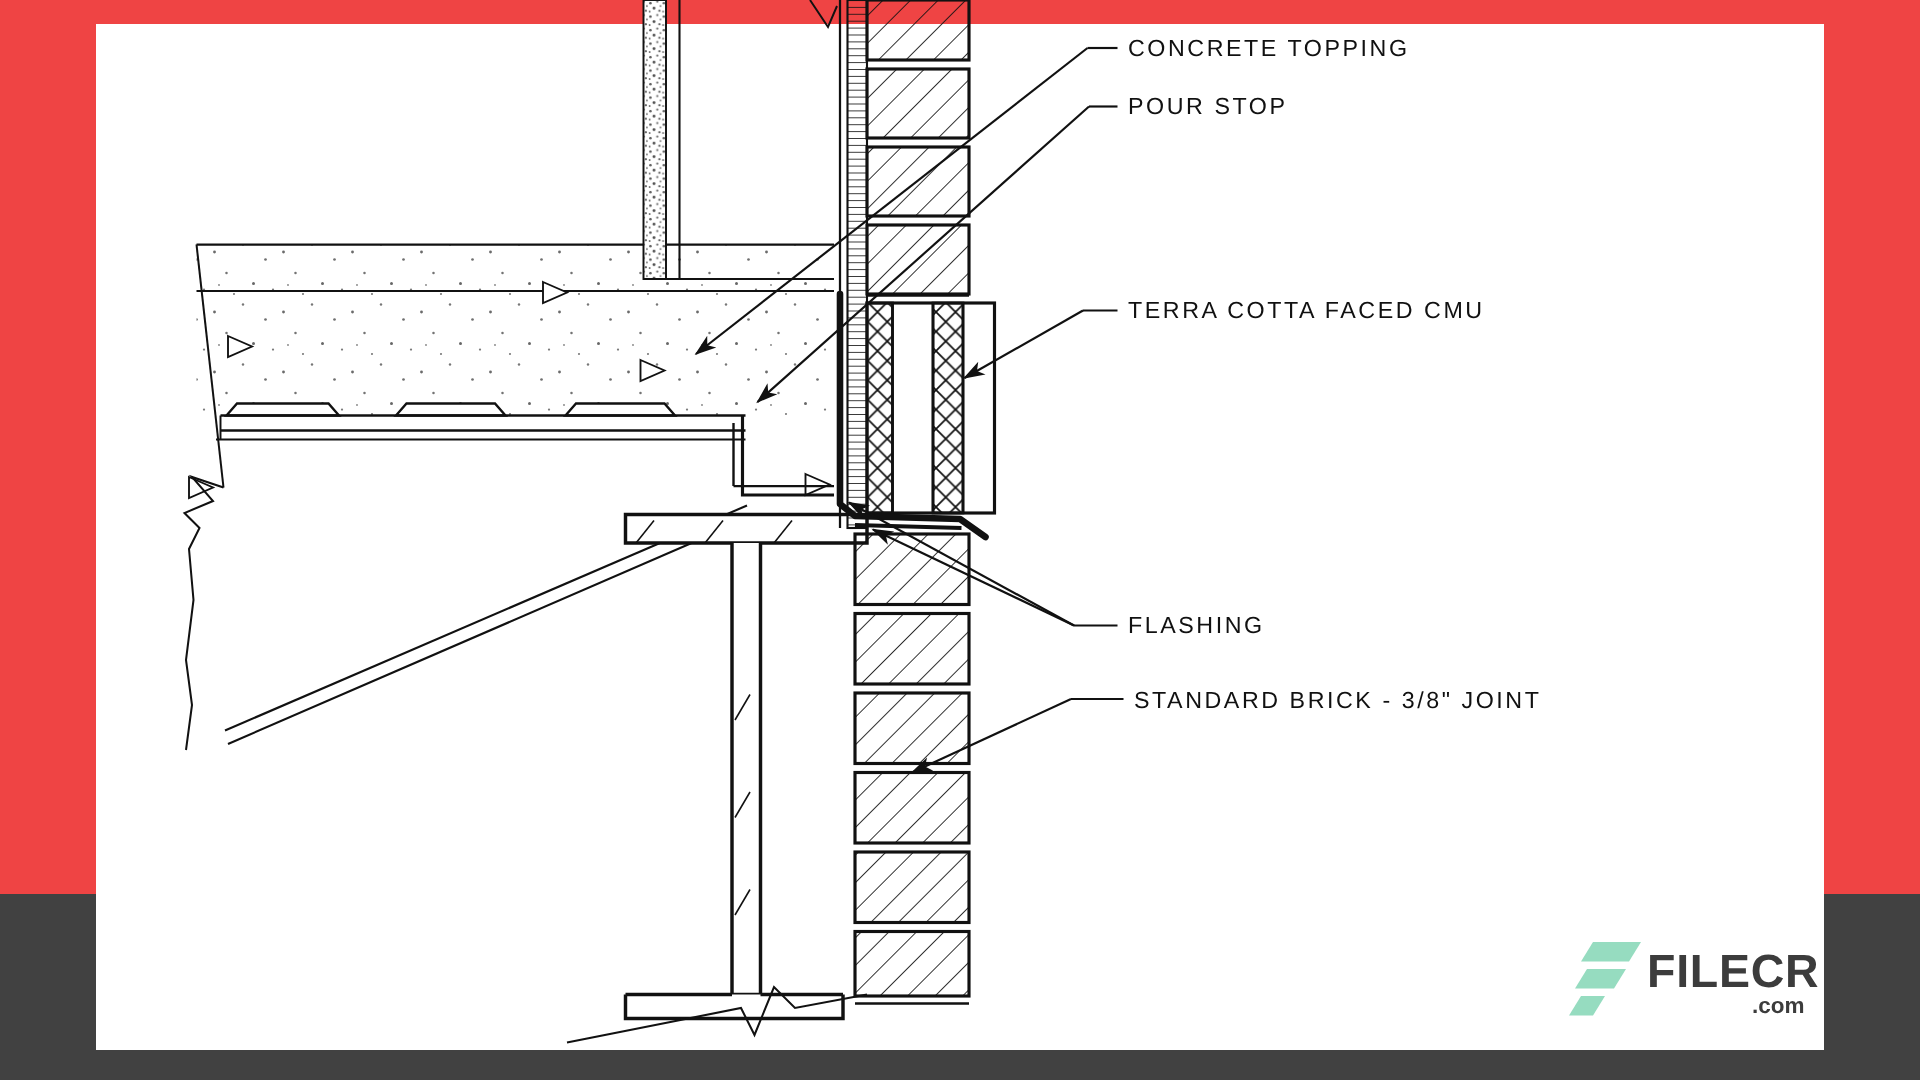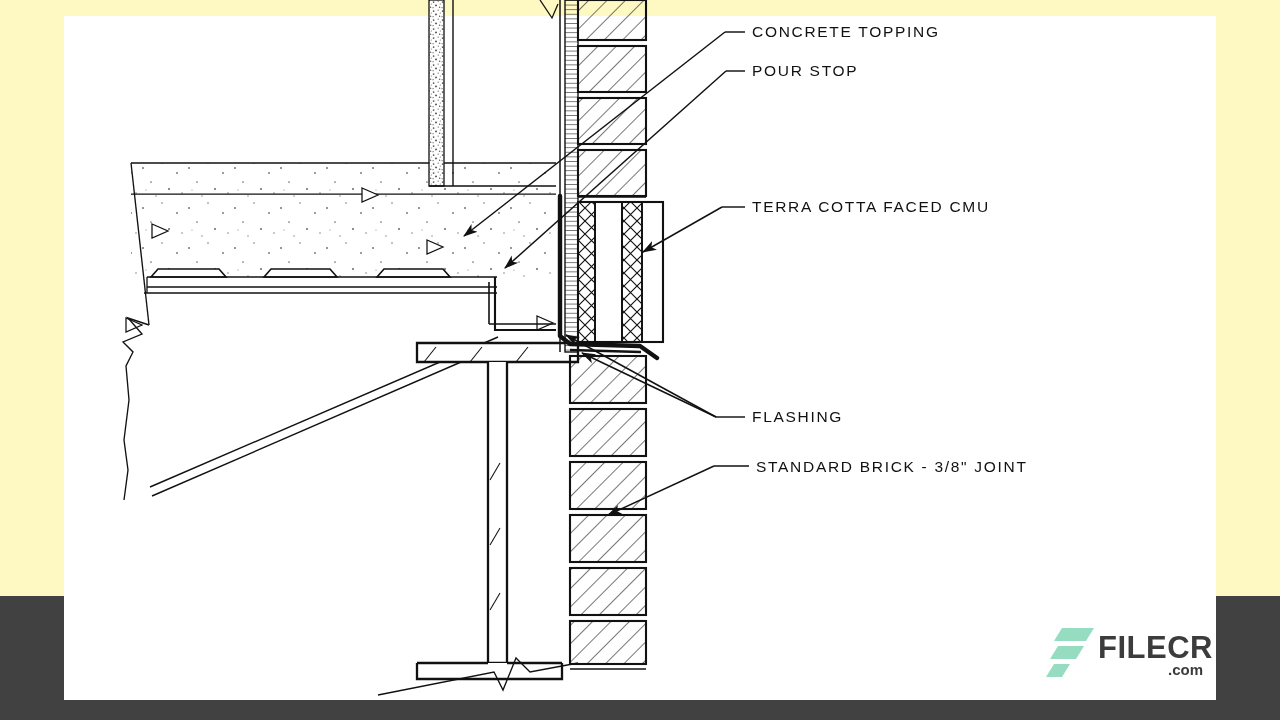--- a/index.html
+++ b/index.html
@@ -10,21 +10,21 @@
   body {
     width: 1280px;
     height: 720px;
     overflow: hidden;
     font-family: "Liberation Sans", sans-serif;
   }
   #root {
     position: relative;
     width: 1280px;
     height: 596px;
-    background: #fef9c3;
+    background: #ef4444;
   }
   #canvas-sheet {
     position: absolute;
     left: 64px;
     top: 16px;
     width: 1152px;
     height: 684px;
     background: #ffffff;
   }
   #drawing-svg {

